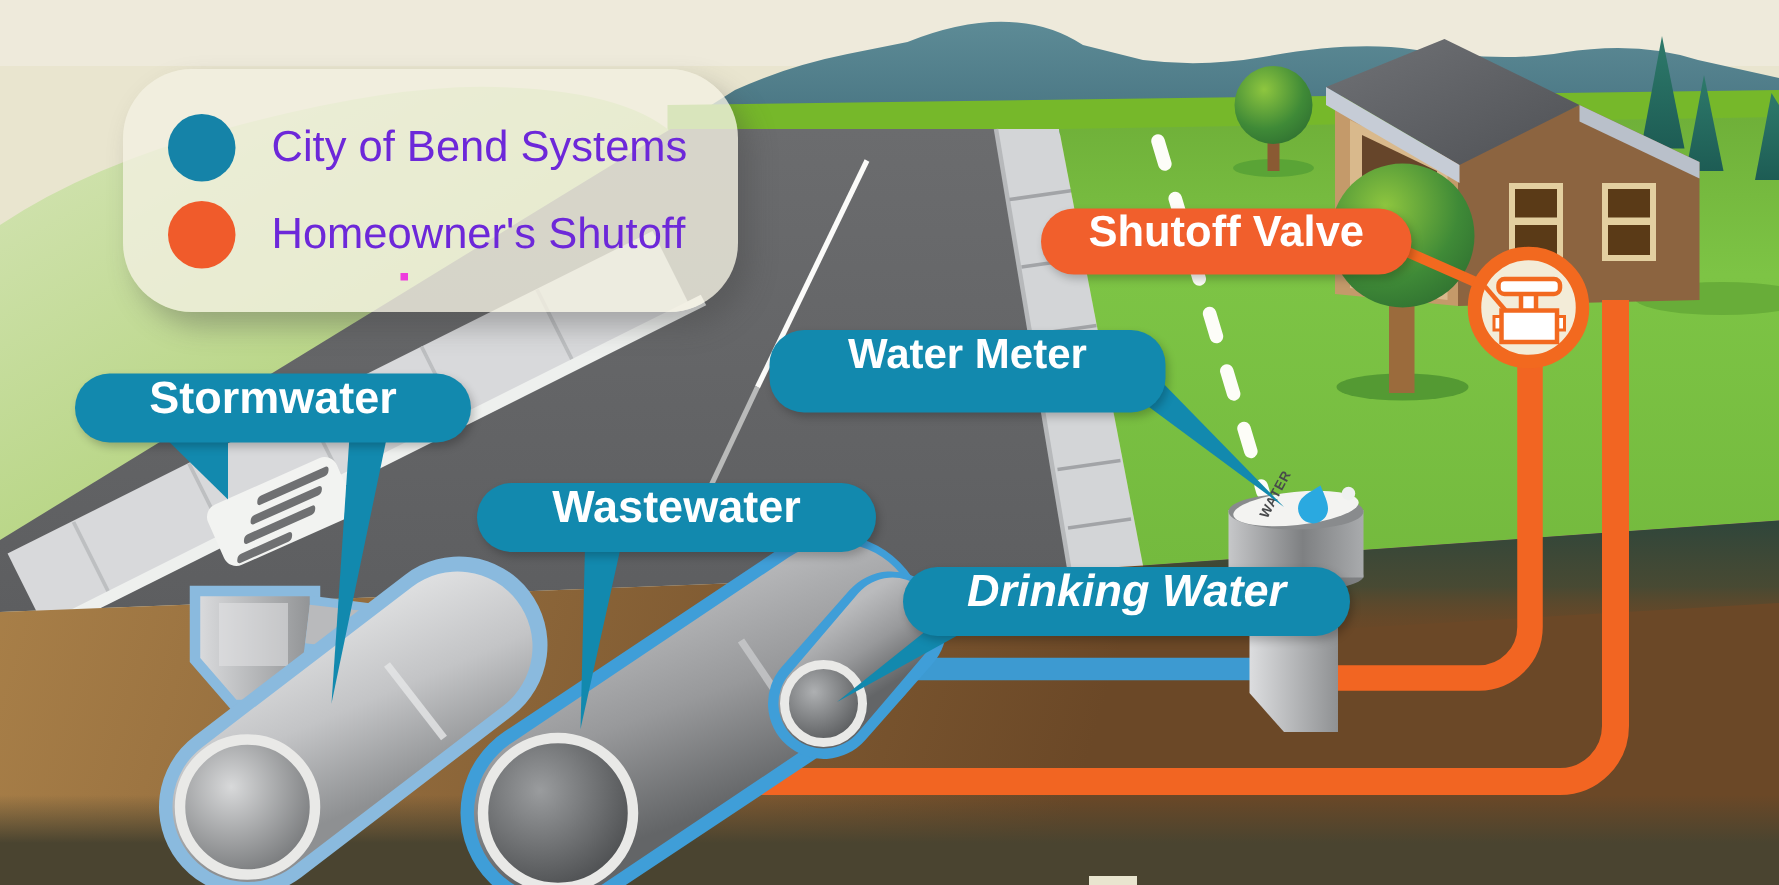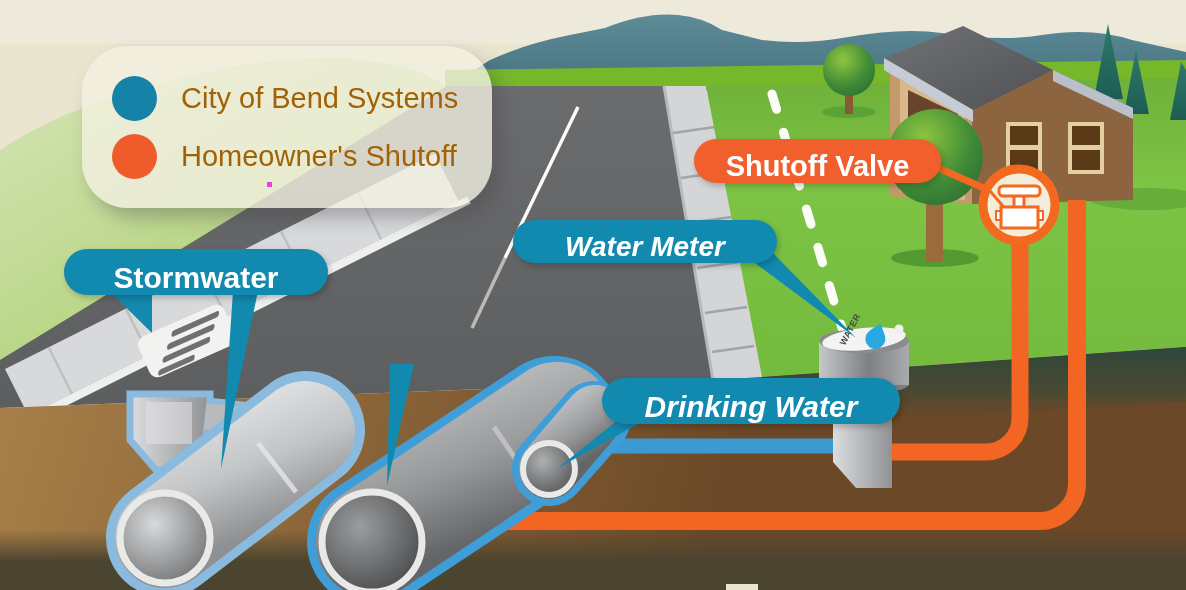--- a/index.html
+++ b/index.html
@@ -1,37 +1,37 @@
 <!DOCTYPE html>
 <html><head>
 <meta charset="utf-8">
 <style>
   html,body{margin:0;padding:0;background:#222;}
   #stage{position:relative;width:1186px;height:590px;overflow:hidden;
          font-family:"Liberation Sans","DejaVu Sans",sans-serif;background:#e9e5cf;}
   #scene{position:absolute;left:0;top:0;}
-  .callout{position:absolute;display:flex;align-items:flex-end;justify-content:center;
+  .callout{position:absolute;display:flex;align-items:flex-start;justify-content:center;
            color:#fff;font-weight:bold;border-radius:23px;
            box-shadow:2px 3px 6px rgba(0,0,0,0.22);white-space:nowrap;}
   .callout.teal{background:#1289ae;}
   .callout.orange{background:#f15f2c;}
-  #callout-stormwater{left:64px;top:249px;width:264px;height:46px;font-size:30px;}
+  #callout-stormwater{left:50px;top:249px;width:264px;height:46px;font-size:30px;}
   #callout-wastewater{left:318px;top:322px;width:266px;height:46px;font-size:30px;}
   #callout-drinking{left:602px;top:378px;width:298px;height:46px;font-size:30px;font-style:italic;}
-  #callout-watermeter{left:513px;top:220px;width:264px;height:43px;font-size:28px;font-style:italic;}
+  #callout-watermeter{left:513px;top:220px;width:264px;height:55px;font-size:28px;}
   #callout-shutoff{left:694px;top:139px;width:247px;height:44px;font-size:29px;}
   #legend{position:absolute;left:82px;top:46px;width:410px;height:162px;border-radius:46px;
           background:rgba(243,240,225,0.80);box-shadow:8px 10px 18px rgba(70,70,70,0.35);
           display:flex;flex-direction:column;justify-content:center;gap:13px;padding-left:30px;
           box-sizing:border-box;}
   .legend-row{display:flex;align-items:center;gap:24px;}
   .legend-dot{width:45px;height:45px;border-radius:50%;flex:0 0 auto;}
   .legend-dot.teal{background:#1583a8;}
   .legend-dot.orange{background:#f05b2b;}
-  .legend-label{font-size:29px;color:#a16207;}
+  .legend-label{font-size:29px;color:#6d28d9;}
   #stray-dot{position:absolute;left:267px;top:182px;width:5px;height:5px;background:#ee3cdd;}
 </style>
 </head>
 <body>
 
 <div id="stage">
 
 <svg id="scene" width="1186" height="590" viewBox="0 0 1186 590" xmlns="http://www.w3.org/2000/svg">
   <defs>
     <linearGradient id="mtnGrad" x1="0" y1="0" x2="0" y2="1">
@@ -265,20 +265,23 @@
     <rect x="1037" y="211" width="6" height="9" fill="#fff" stroke="#f2691f" stroke-width="2"></rect>
     <rect x="1001" y="207" width="37" height="21" fill="#fff" stroke="#f2691f" stroke-width="3"></rect>
   </g>
 
   <rect x="726" y="584" width="32" height="6" fill="#e9e5cf"></rect>
 </svg>
 
 <div class="callout teal" id="callout-stormwater">
   <span>Stormwater</span>
 </div>
+<div class="callout teal" id="callout-wastewater">
+  <span>Wastewater</span>
+</div>
 <div class="callout teal" id="callout-drinking">
   <span>Drinking Water</span>
 </div>
 <div class="callout teal" id="callout-watermeter">
   <span>Water Meter</span>
 </div>
 <div class="callout orange" id="callout-shutoff">
   <span>Shutoff Valve</span>
 </div>
 

